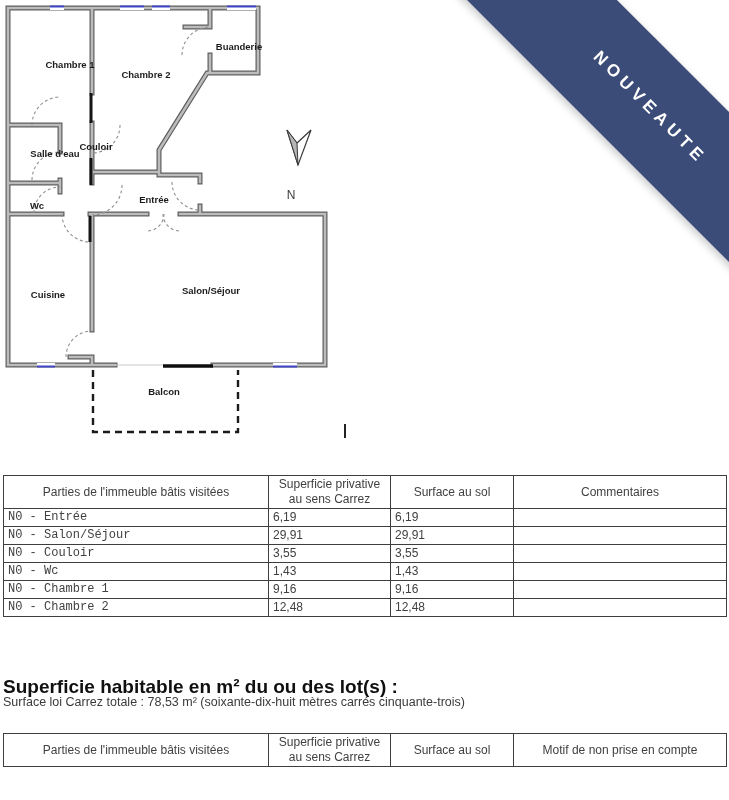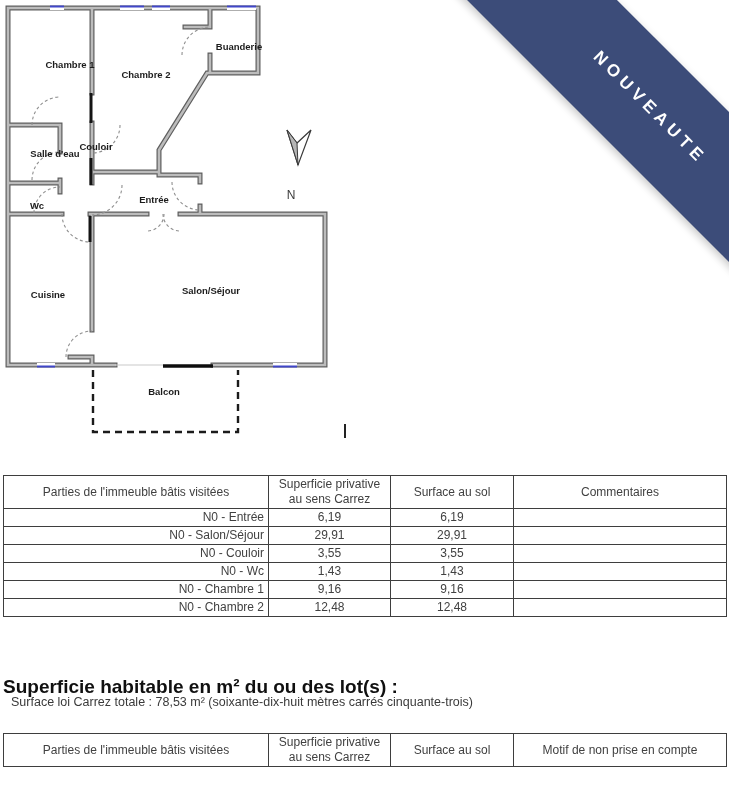--- a/index.html
+++ b/index.html
@@ -25,28 +25,28 @@
   #ribbon{position:absolute;left:408px;top:53px;width:480px;height:106px;
     display:flex;align-items:center;justify-content:center;
     transform:rotate(45deg);box-shadow:0 3px 8px rgba(0,0,0,.22);}
   #ribbon span{color:#fff;font-size:17px;font-weight:600;letter-spacing:5px;text-indent:5px;}
 
   
   table.doc{position:absolute;left:3px;border-collapse:collapse;table-layout:fixed;
     width:723px;font-size:12px;color:#414141;}
   table.doc th,table.doc td{border:1px solid #3e3e3e;padding:1px 4px;line-height:1.25;}
   table.doc th{font-weight:normal;text-align:center;height:28px;}
-  td.c-left{text-align:right;height:14px;}
-  td.c-center{text-align:center;height:14px;}
+  td.c-left{text-align:left;height:14px;font-family:Liberation Mono, monospace;}
+  td.c-center{text-align:left;height:14px;}
   #table1{top:475px;}
   #table2{top:733px;}
 
   
   #sec-title{position:absolute;left:3px;top:676px;font-size:19px;font-weight:bold;color:#101010;}
-  #sec-sub{position:absolute;left:3px;top:695px;font-size:12.5px;color:#3a3a3a;margin-left:8px;}
+  #sec-sub{position:absolute;left:3px;top:695px;font-size:12.5px;color:#3a3a3a;}
 </style>
 </head>
 <body>
 
 <div id="page">
 
   <svg id="plan" width="360" height="450" viewBox="0 0 360 450">
     <g>
       <path class="wall-edge" d="M8,8 H258 V73 H207 L159,150 V175 H200 V182 M200,206 V214 M200,214 H325 V365 H213 M115,365 H8 V8
         M92,8 V93 M92,123 V183

